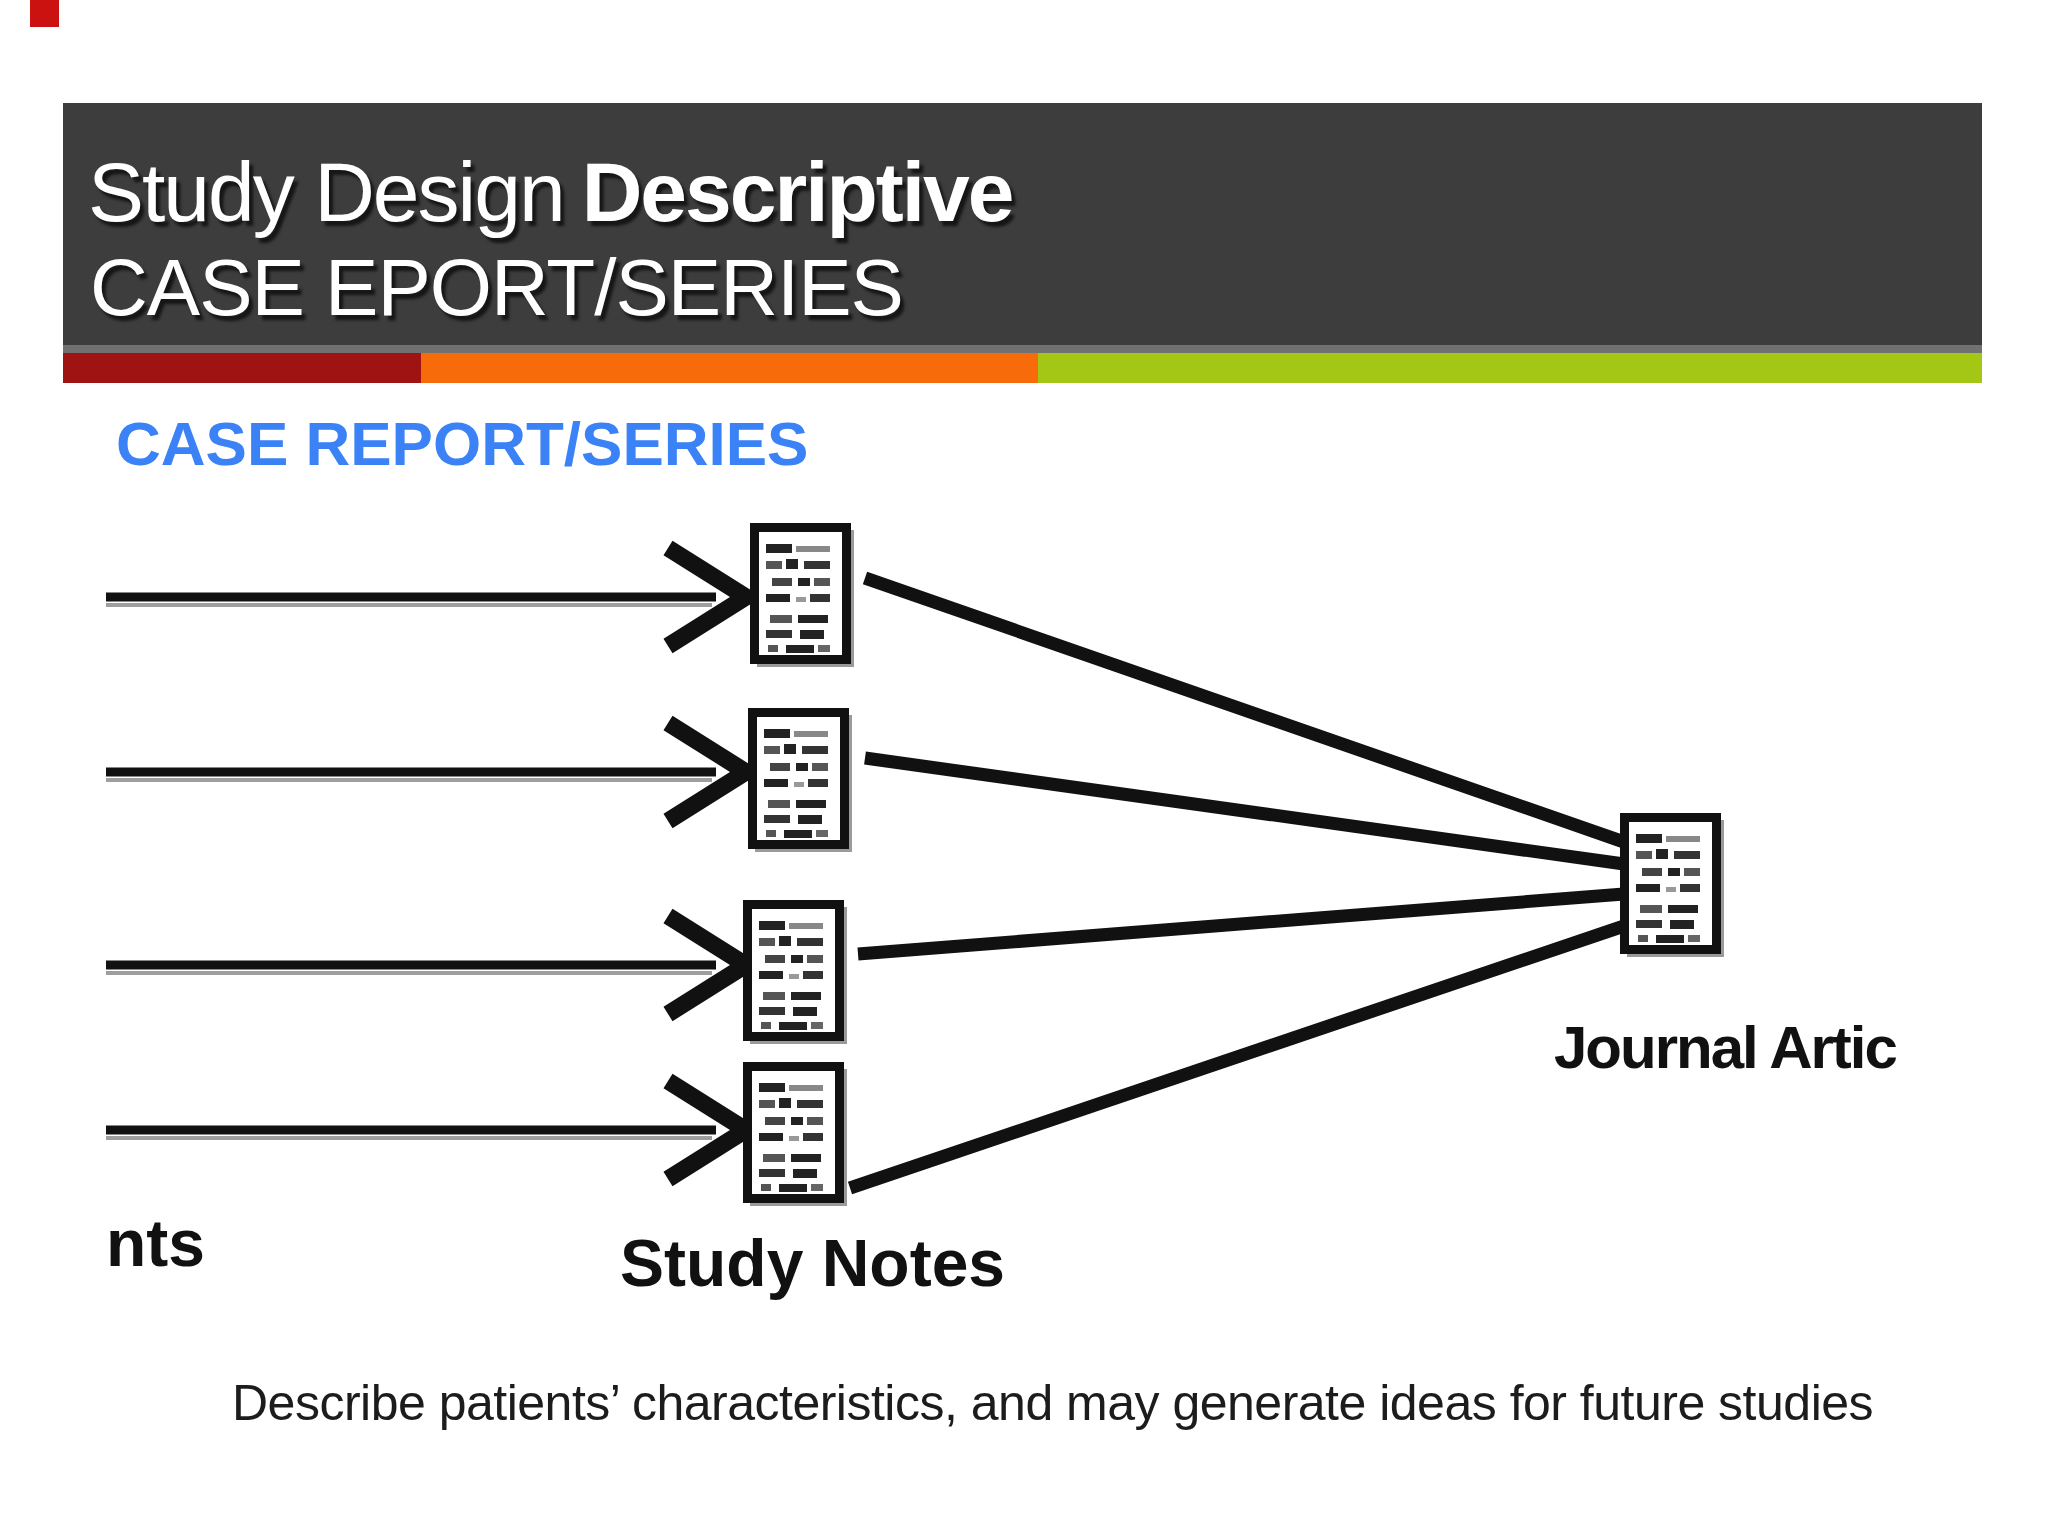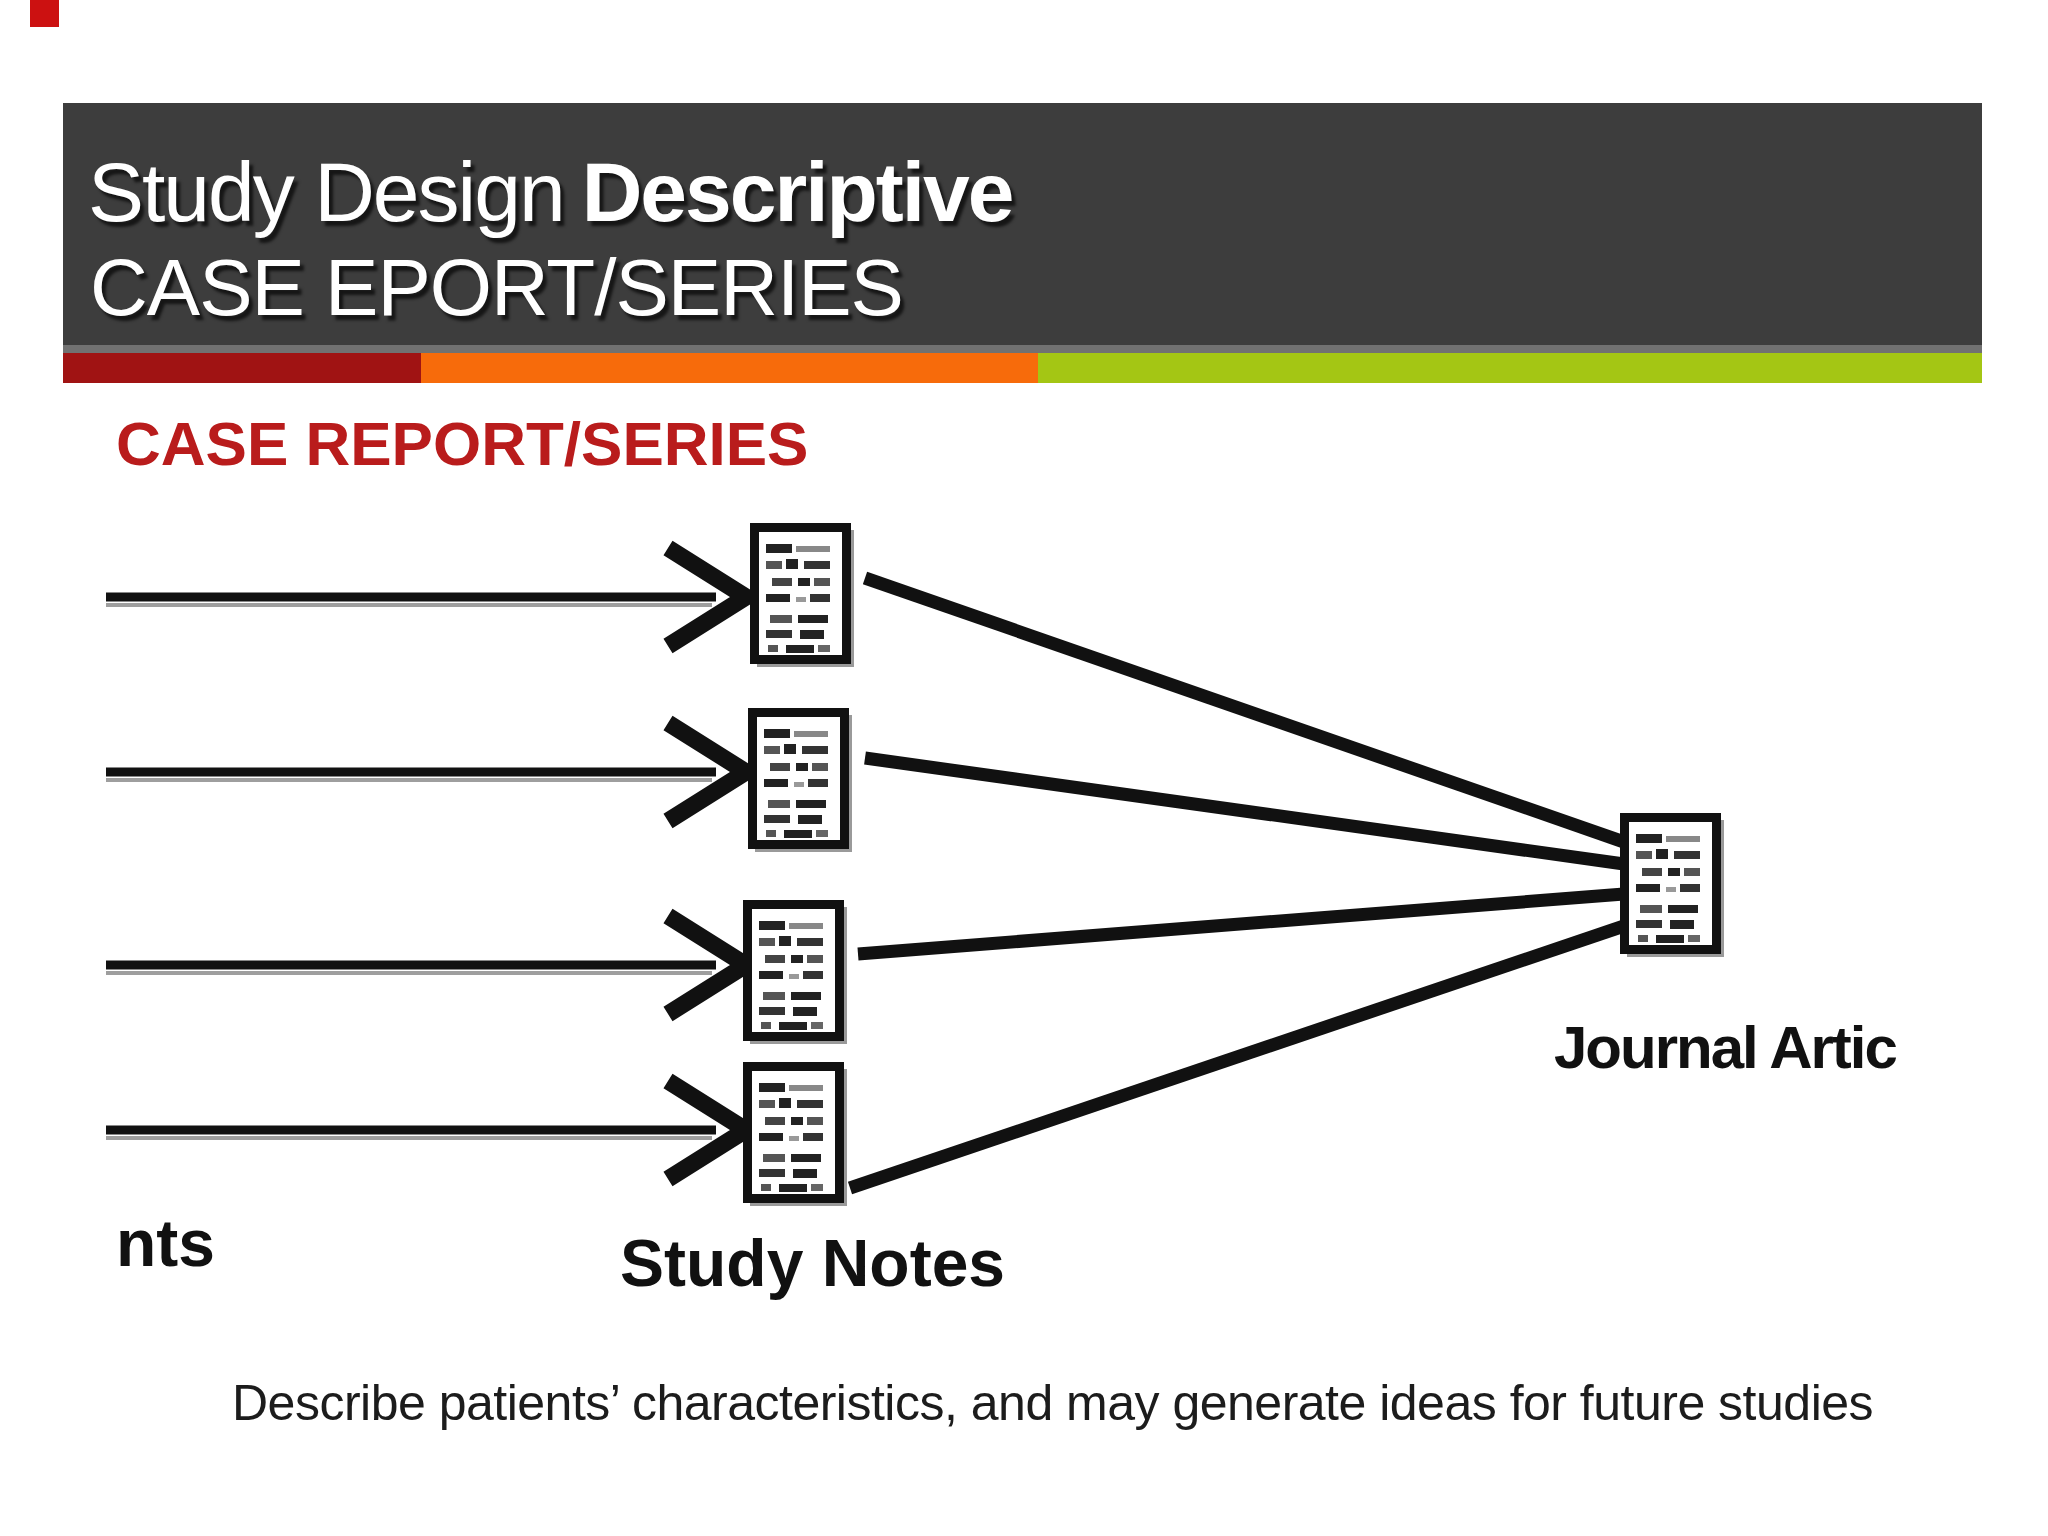--- a/index.html
+++ b/index.html
@@ -24,29 +24,29 @@
                text-shadow:4px 5px 3px rgba(0,0,0,0.65);}
 
   
   #sep-strip{left:63px;top:345px;width:1919px;height:8px;}
   .bar{top:353px;height:30px;}
   #bar-red{left:63px;width:358px;}
   #bar-orange{left:421px;width:617px;}
   #bar-green{left:1038px;width:944px;}
 
   
-  #heading{left:116px;top:413px;font-size:62px;font-weight:700;color:#b91c1c;
+  #heading{left:116px;top:413px;font-size:62px;font-weight:700;color:#3b82f6;
            line-height:1;letter-spacing:0px;white-space:nowrap;}
 
   
   #diagram{left:0;top:0;width:2048px;height:1536px;}
 
   
   .diag-label{color:#111;font-weight:700;line-height:1;white-space:nowrap;margin-top:10px;}
-  #label-nts{left:116px;top:1200px;font-size:66px;}
+  #label-nts{left:106px;top:1200px;font-size:66px;}
   #label-chart-notes{left:620px;top:1220px;font-size:66px;}
   #label-journal{left:1554px;top:1008px;font-size:60px;letter-spacing:-2px;}
 
   
   #caption{left:192px;top:1376px;font-size:50px;color:#1c1c1c;letter-spacing:-0.5px;
            line-height:1.1;white-space:nowrap;font-weight:400;margin-left:40px;}
 </style>
 </head>
 <body>
 

